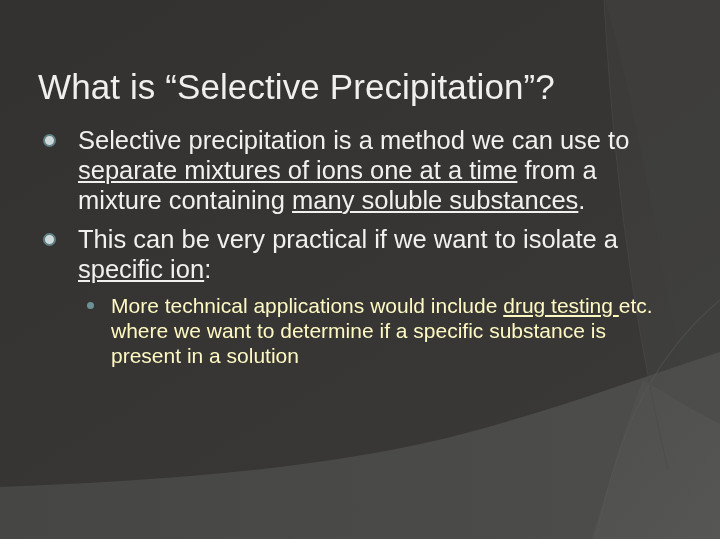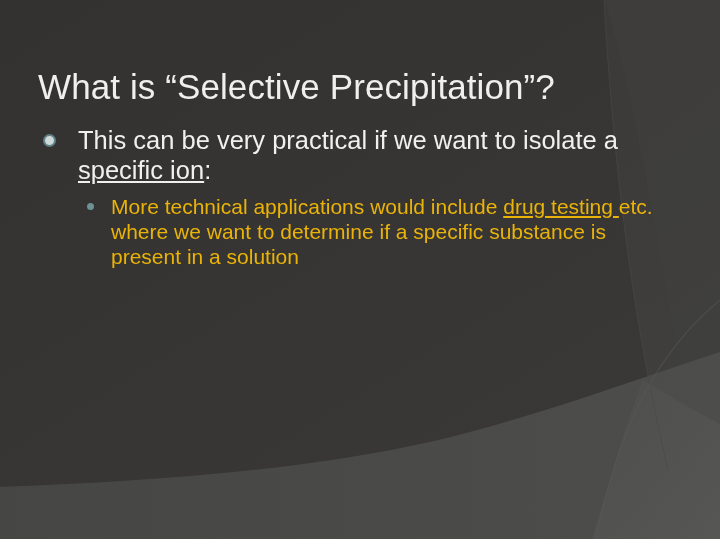--- a/index.html
+++ b/index.html
@@ -85,21 +85,21 @@
   .sublist {
     margin: 8px 0 0 0;
     padding: 0;
   }
   .bullet-l2 {
     position: relative;
     padding-left: 33px;
     margin: 0;
     font-size: 21px;
     line-height: 1.2;
-    color: #eab308;
+    color: #fef9c3;
     font-weight: 400;
   }
   .marker-dot {
     position: absolute;
     left: 9px;
     top: 9px;
     width: 7px;
     height: 7px;
     border-radius: 50%;
     background: #6e9196;
@@ -153,20 +153,24 @@
 
     <path d="M 604,0 C 612,140 628,300 668,470" fill="none" stroke="#4a4947" stroke-width="1" opacity="0.6"></path>
   </svg>
 
   <div class="content">
 
     <h1 class="slide-title">What is “Selective Precipitation”?</h1>
 
     <div class="body-block">
 
+      <div class="bullet-l1">
+        <span class="marker-ring"></span>
+        <span><span>Selective precipitation is a method we can use to </span><span class="u">separate mixtures of ions one at a time</span><span> from a mixture containing </span><span class="u">many soluble substances</span><span>.</span></span>
+      </div>
 
       <div class="bullet-l1">
         <span class="marker-ring"></span>
         <span><span>This can be very practical if we want to isolate a </span><span class="u">specific ion</span><span>:</span></span>
 
         <div class="sublist">
           <div class="bullet-l2">
             <span class="marker-dot"></span>
             <span><span>More technical applications would include </span><span class="u">drug testing </span><span>etc. where we want to determine if a specific substance is present in a solution</span></span>
           </div>

